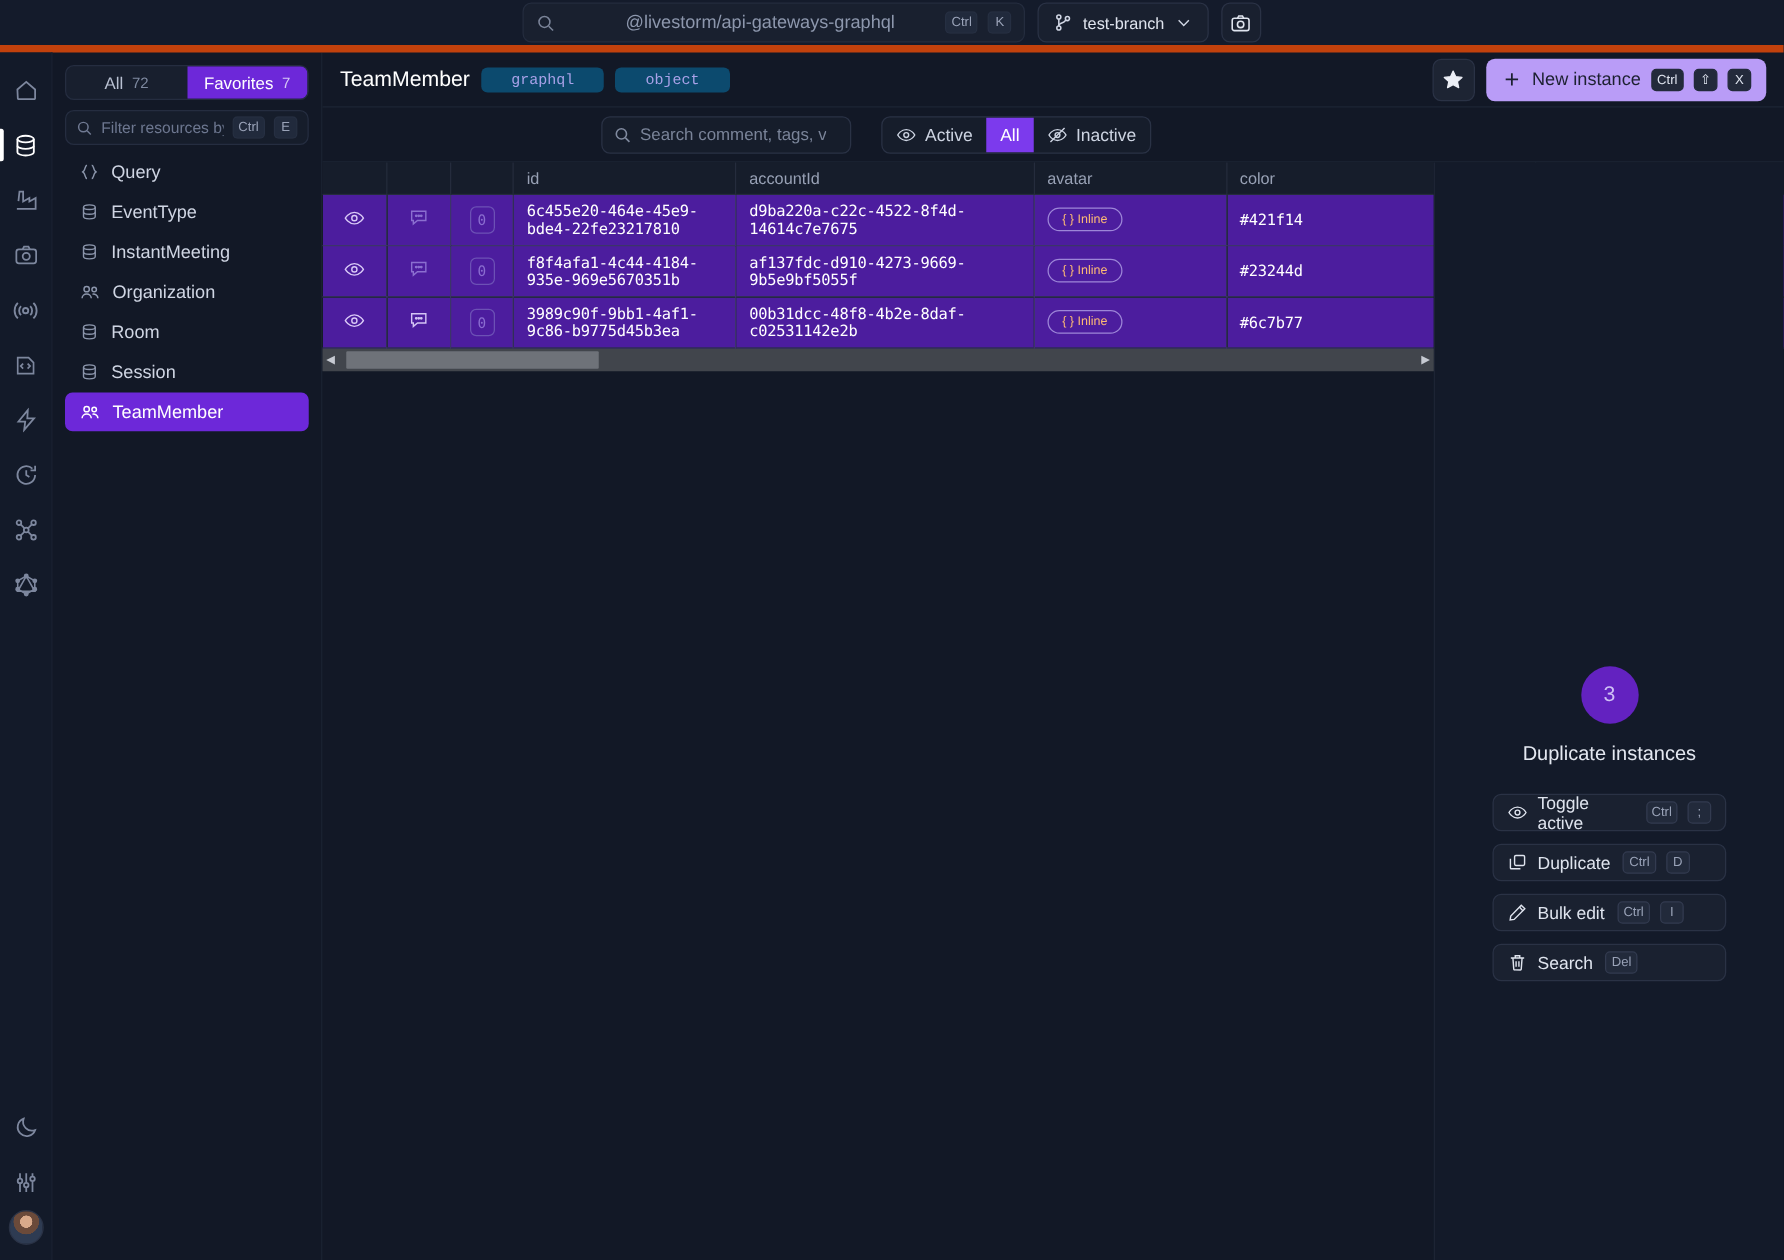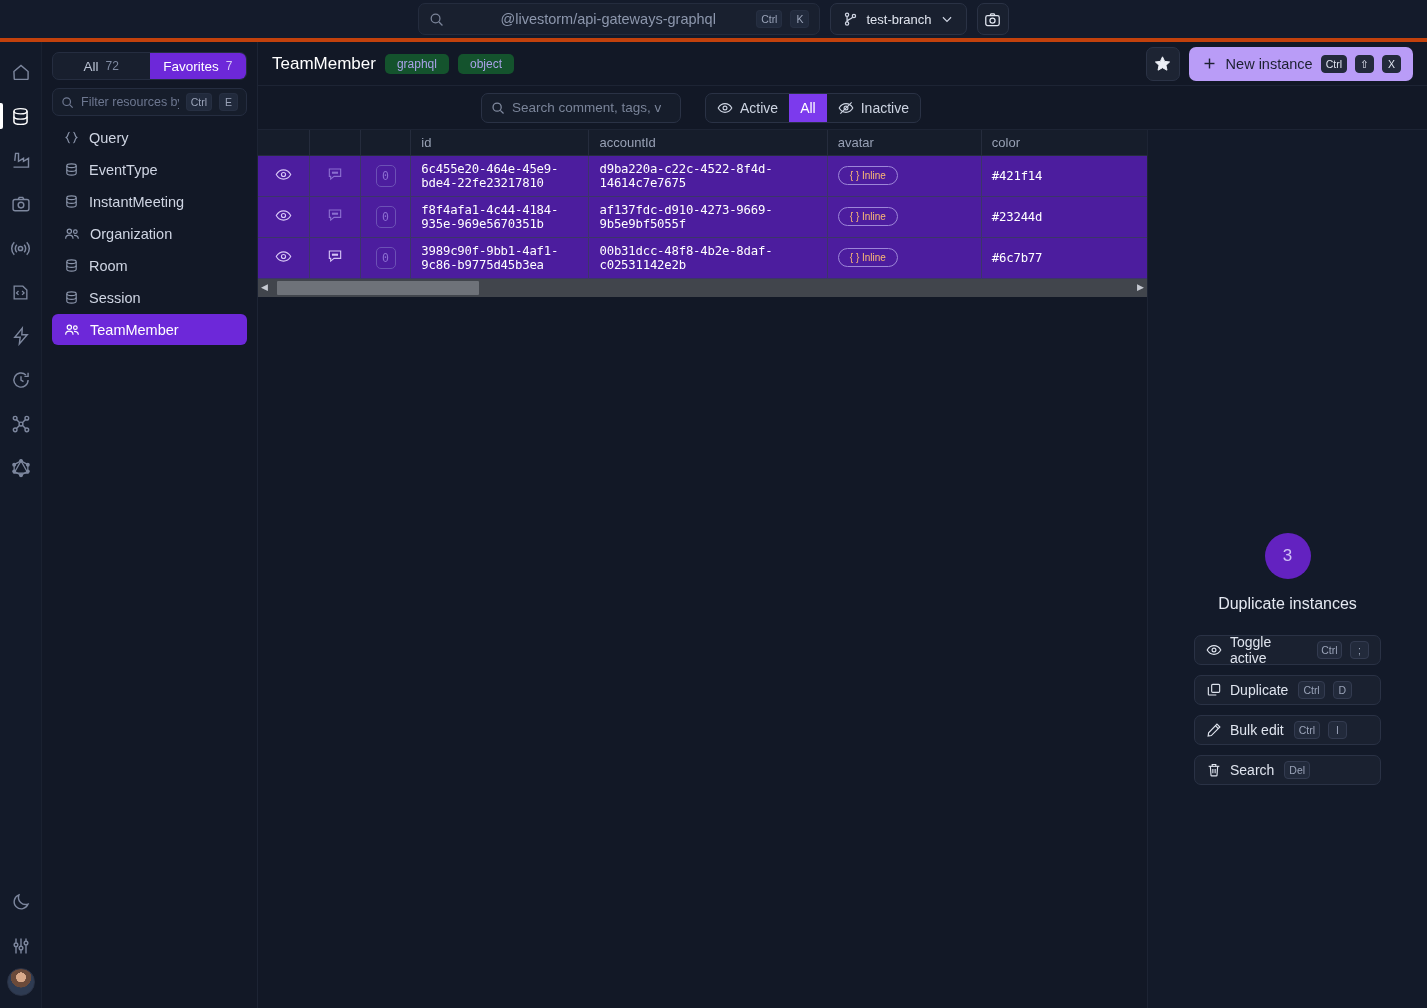--- a/index.html
+++ b/index.html
@@ -12,21 +12,21 @@
   }
   .app { display: flex; flex-direction: column; width: 1427px; height: 1008px; }
 
   
   .topbar {
     height: 42px; flex: 0 0 42px;
     background: #141b2b;
     display: flex; align-items: center; justify-content: center;
     gap: 10px;
     position: relative;
-    border-bottom: 4px solid #c2410c;
+    border-bottom: 6px solid #c2410c;
   }
   .omnibox {
     width: 402px; height: 32px;
     background: #19202f;
     border: 1px solid #242c3e;
     border-radius: 7px;
     display: flex; align-items: center;
     padding: 0 10px;
     gap: 8px;
   }
@@ -118,22 +118,22 @@
   .main { flex: 1; min-width: 0; display: flex; flex-direction: column; background: #121826; }
   .mainhead {
     height: 44px; flex: 0 0 44px;
     display: flex; align-items: center; gap: 9px;
     padding: 0 14px;
     border-bottom: 1px solid #1d2434;
     position: relative;
   }
   .mtitle { font-size: 17px; color: #ffffff; }
   .tag {
-    font-size: 12px; padding: 3px 12px; border-radius: 5px;
-    background: #14532d; color: #a9a2e8;
+    font-size: 12px; padding: 3px 24px; border-radius: 5px;
+    background: #0c4a6e; color: #a9a2e8; font-family: Liberation Mono, monospace;
   }
   .headright { margin-left: auto; display: flex; align-items: center; gap: 9px; }
   .starbtn {
     width: 34px; height: 34px; border-radius: 7px; background: #1d2433;
     border: 1px solid #2a3245;
     display: flex; align-items: center; justify-content: center; color: #e9ecf3;
   }
   .newbtn {
     height: 34px; background: #b99cf7; color: #1c2030;
     border-radius: 7px; display: flex; align-items: center; gap: 8px;

